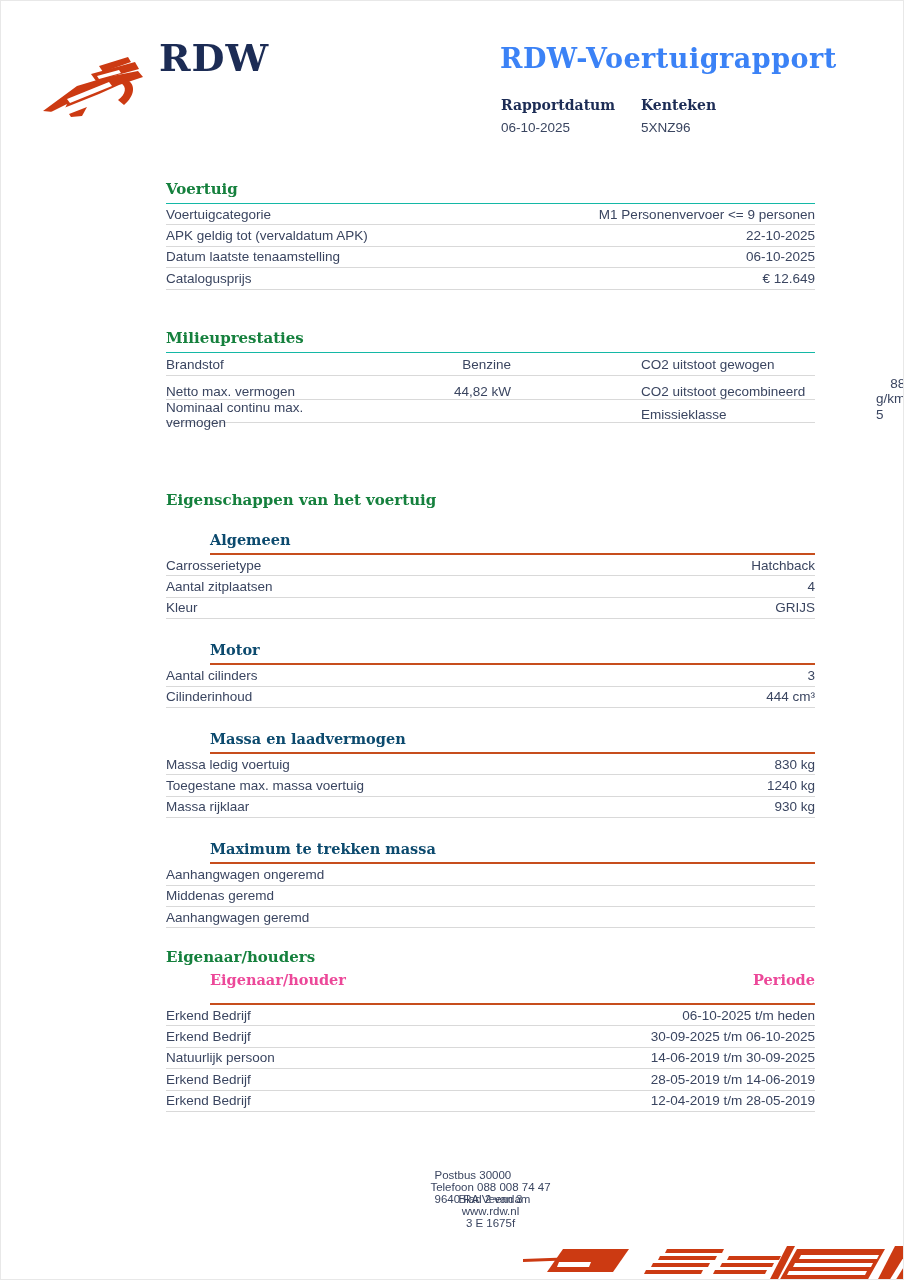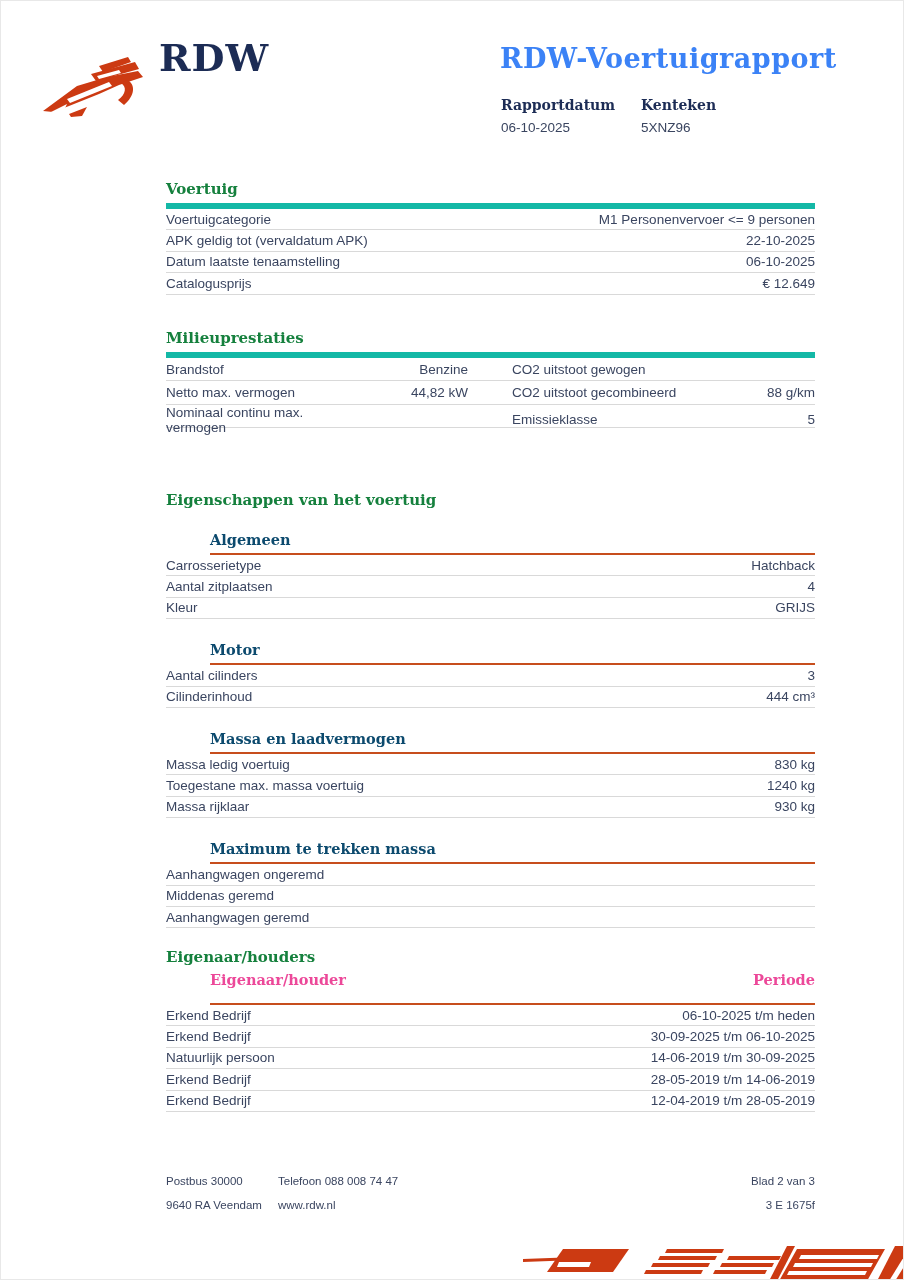--- a/index.html
+++ b/index.html
@@ -30,33 +30,34 @@
     font-size:14px; color:#1c2c55;
   }
   .meta-value { font-size:13.5px; margin-top:7px; color:#3a4560; }
 
   
   .section { position:absolute; left:165px; width:649px; }
   .section-heading {
     font-family:"DejaVu Serif", serif; font-weight:bold;
     font-size:15px; color:#15803d; margin-bottom:5px;
   }
-  .tbl { border-top:6px solid #14b8a6; }
+  .tbl { border-top:1px solid #14b8a6; }
   .row {
     display:flex; justify-content:space-between; align-items:center;
     height:21.4px; border-bottom:1px solid #d9d9d9;
     font-size:13.5px; color:#3a4560;
   }
   .row .val { text-align:right; }
 
   
   .mrow {
     display:grid; grid-template-columns:180px 122px 44px 192px 1fr;
     align-items:center; height:23.4px; border-bottom:1px solid #d9d9d9;
     font-size:13.5px;
+    gap:43px;
   }
   .mrow .lv, .mrow .rv { text-align:right; }
 
   
   .subsection { margin-top:22px; }
   .subsection:first-of-type { margin-top:8px; }
   .subheading {
     font-family:"DejaVu Serif", serif; font-weight:bold;
     font-size:14.5px; color:#0c4a6e;
     padding-bottom:5px; border-bottom:2px solid #c74e1d;margin-left:44px;
@@ -67,21 +68,21 @@
     display:flex; justify-content:space-between;
     font-family:"DejaVu Serif", serif; font-weight:bold;
     font-size:14.5px; color:#ec4899;
     padding-bottom:15px; border-bottom:2px solid #c74e1d;
     margin-top:2px;
     margin-left:44px;
   }
 
   
   .footer { position:absolute; left:165px; top:1168px; width:649px; font-size:11.5px; }
-  .footer-row { display:flex; height:24px; align-items:center; }
+  .footer-row { display:flex; height:24px; align-items:center;flex-direction:column; }
   .footer-c1 { width:112px; }
   .footer-c2 { flex:1; }
   .footer-c3 { text-align:right; }
 
   .stripes { position:absolute; left:516px; top:1242px; width:388px; height:38px; }
 </style>
 </head>
 <body>
 
 <div class="logo-feather">

